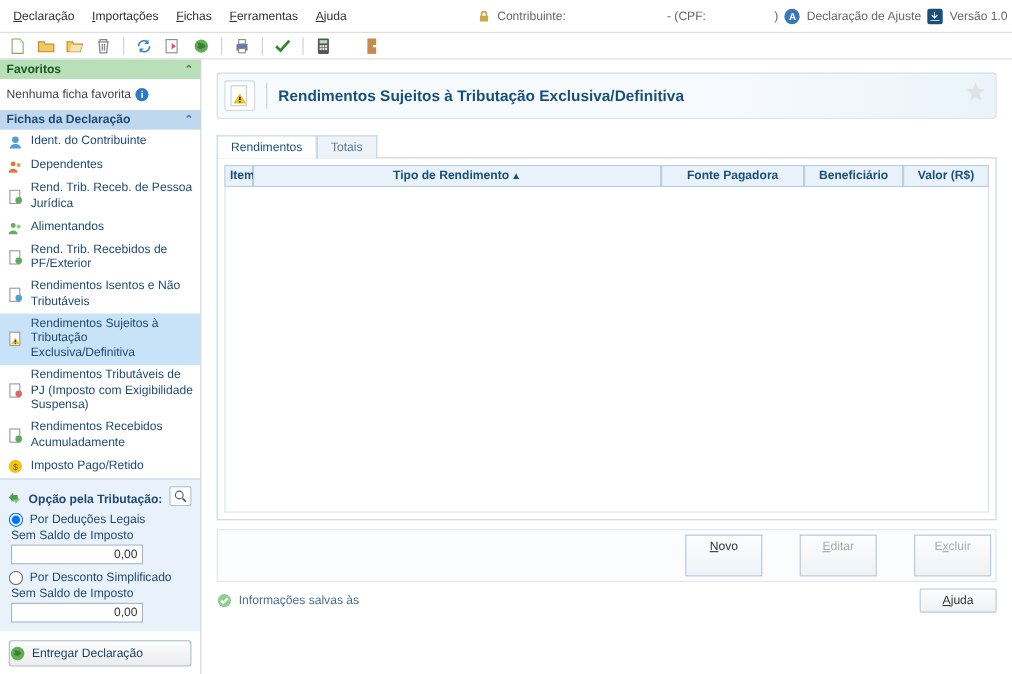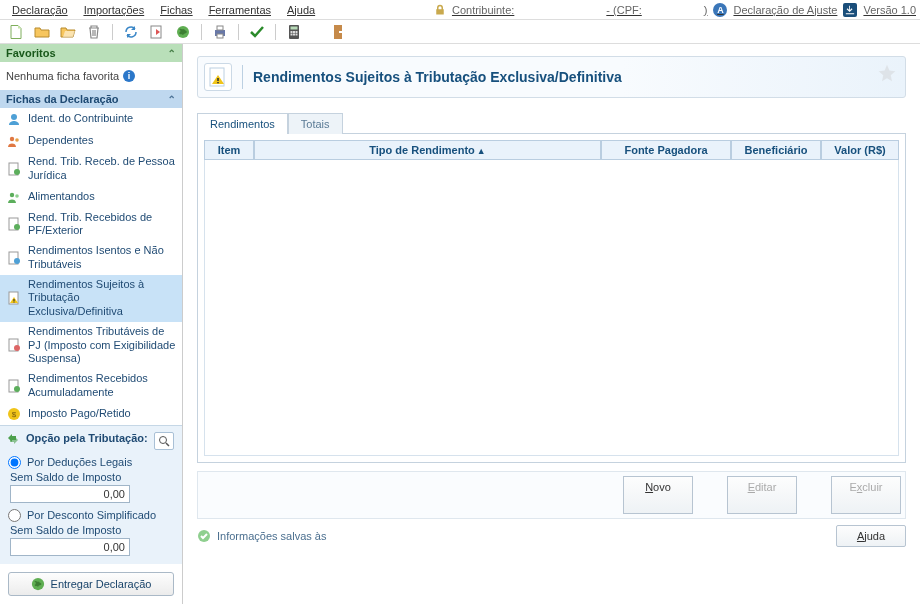--- a/index.html
+++ b/index.html
@@ -1,19 +1,19 @@
 <!DOCTYPE html>
 <html><head>
 <meta charset="utf-8">
 <style>
 * { box-sizing: border-box; margin: 0; padding: 0; font-family: Arial, Helvetica, sans-serif; }
 body { background: #fff; font-size: 11px; color: #333; width: 920px; height: 613px; overflow: hidden; position: relative; }
 
 
-.menubar { display: flex; align-items: center; height: 20px; padding: 2px 4px; border-bottom: 1px solid #ddd; text-decoration: underline; }
+.menubar { display: flex; align-items: center; height: 30px; padding: 2px 4px; border-bottom: 1px solid #ddd; }
 .menubar .menu-item { padding: 2px 8px; cursor: pointer; }
 .menubar .menu-item:first-letter { text-decoration: underline; }
 .menubar .spacer { flex: 1; }
 .status-right { display: flex; align-items: center; gap: 6px; color: #666; font-size: 11px; }
 .status-right .icon-user { display: inline-flex; width: 12px; height: 12px; }
 .status-right .badge { display: inline-flex; width: 14px; height: 14px; border-radius: 50%; background: #3a76b8; color: #fff; align-items: center; justify-content: center; font-size: 9px; font-weight: bold; }
 .status-right .small-icon { display: inline-flex; width: 14px; height: 14px; background: #1a4e7a; border-radius: 2px; align-items: center; justify-content: center;}
 .status-right .small-icon svg { width: 10px; height: 10px;}
 
 
@@ -35,51 +35,51 @@
 .info-icon { display:inline-flex; width:12px; height:12px; background:#2b77c9; color:#fff; border-radius:50%; align-items:center; justify-content:center; font-size:9px; font-weight: bold;}
 
 .tree { background: #fff; }
 .tree-item { display: flex; align-items: center; gap: 6px; padding: 3px 6px; cursor: pointer; color: #1f4a73; line-height: 1.25; }
 .tree-item.selected { background: #c8e2f7; }
 .tree-item .ticon { width: 16px; height: 16px; flex-shrink: 0; display: inline-flex; align-items: center; justify-content: center; }
 .tree-item .tlabel { flex: 1; }
 
 
 .tax-option { background: #e9f2fa; border-top: 1px solid #c5d7e6; padding: 4px 6px; }
-.tax-option .opt-header { display: flex; align-items: flex-start; gap: 6px; color: #1f4a73; font-weight: bold; padding: 2px 0 4px; }
+.tax-option .opt-header { display: flex; align-items: flex-end; gap: 6px; color: #1f4a73; font-weight: bold; padding: 2px 0 4px; }
 .search-btn { width: 20px; height: 18px; border: 1px solid #a9c0d6; background: #fff; border-radius: 2px; display: inline-flex; align-items: center; justify-content: center; cursor: pointer; }
 .opt-row { display: flex; align-items: center; gap: 4px; padding: 2px 0; color: #1f4a73; }
 .opt-row input[type=radio] { margin: 0 2px; }
 .sub-label { color: #1f4a73; padding-left: 4px; }
 .value-box { width: 120px; height: 18px; border: 1px solid #a0b5c8; background: #fff; text-align: right; padding: 2px 4px; font-size: 11px; color: #333; margin: 2px 0 4px 4px; }
 
 
 .deliver-wrap { padding: 8px; background: #fff; }
-.deliver-btn { width: 100%; height: 24px; border: 1px solid #aab9c7; background: linear-gradient(#fdfdfd,#ececec); border-radius: 3px; display: flex; align-items: center; justify-content: center; gap: 6px; cursor: pointer; color: #174269; font-weight: normal; }
+.deliver-btn { width: 100%; height: 24px; border: 1px solid #aab9c7; background: linear-gradient(#fdfdfd,#ececec); border-radius: 3px; display: flex; align-items: center; justify-content: flex-start; gap: 6px; cursor: pointer; color: #174269; font-weight: normal; }
 .deliver-btn svg { width: 14px; height: 14px; }
 
 
 .content-header { display: flex; align-items: center; border: 1px solid #d2dde7; border-radius: 3px; padding: 6px; gap: 10px; background: linear-gradient(90deg,#f8fbfe 60%, #eaf3fb); position: relative; }
 .content-header .doc-icon { width: 28px; height: 28px; border: 1px solid #cbd9e6; border-radius: 3px; display: inline-flex; align-items: center; justify-content: center; background: #fff; }
 .content-header .title-sep { width: 1px; height: 24px; background: #bcd0e2; }
 .content-header h2 { color: #17507d; font-size: 14px; font-weight: bold; }
 .star { position: absolute; right: 8px; top: 6px; cursor: pointer; opacity: .4; }
 .star svg { width: 20px; height: 20px; }
 
 
 .tabs { display: flex; margin-top: 14px; }
 .tab { padding: 4px 12px; border: 1px solid #c5d2de; border-bottom: none; background: #edf3f8; color: #5a7a95; font-size: 11px; cursor: pointer; position: relative; top: 1px; }
 .tab.active { background: #fff; color: #17507d; z-index: 2; }
 .tab + .tab { margin-left: 0; }
 
 
 .table-panel { border: 1px solid #c5d2de; background: #fff; padding: 6px; display: flex; flex-direction: column; height: 330px; }
 .thead { display: flex; }
 .thead .th { background: #e9f2fb; border: 1px solid #b9cde0; color: #17507d; font-weight: bold; text-align: center; padding: 3px 4px; font-size: 11px; }
-.th.item { width: 50px; }
+.th.item { width: 26px; }
 .th.tipo { flex: 1; }
 .th.fonte { width: 130px; }
 .th.benef { width: 90px; }
 .th.valor { width: 78px; }
 .sort-ind { font-size: 9px; margin-left: 2px; }
 .tbody { flex: 1; border: 1px solid #d6e2ed; border-top: none; background: #fff; }
 
 
 .btn-row { display: flex; justify-content: flex-end; gap: 10px; margin-top: 8px; padding: 4px; border: 1px solid #dfe7ee; background: #fafcfe; }
 .btn { width: 70px; height: 38px; border: 1px solid #b7c4d1; background: linear-gradient(#fdfdfd,#eef2f5); border-radius: 0; text-align: center; line-height: 20px; cursor: pointer; color: #333; }

